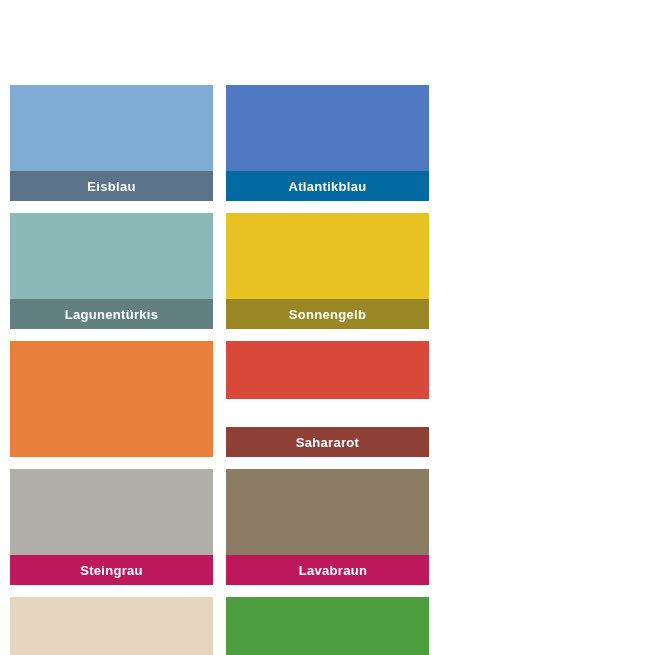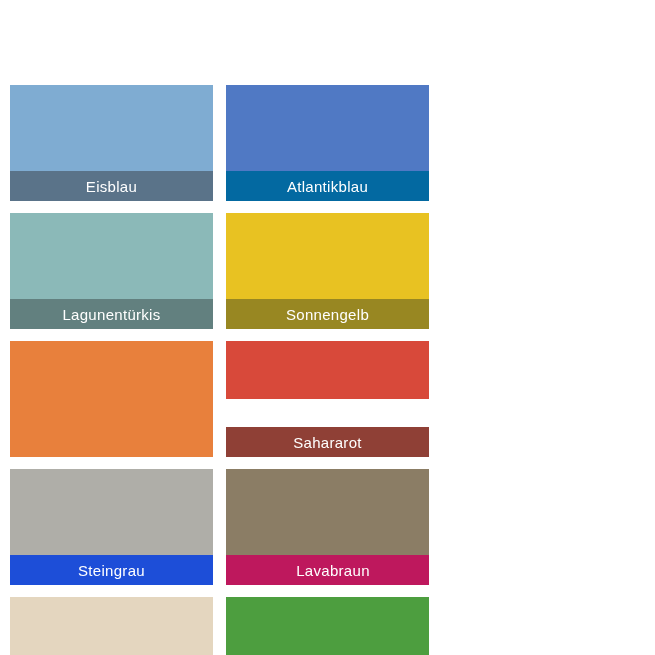--- a/index.html
+++ b/index.html
@@ -40,22 +40,22 @@
   .swatch-body {
     flex: 1 1 auto;
   }
   .swatch-label {
     height: 30px;
     flex: 0 0 30px;
     display: flex;
     align-items: center;
     justify-content: center;
     color: #ffffff;
-    font-size: 15px;
-    font-weight: normal;
+    font-size: 13px;
+    font-weight: bold;
     letter-spacing: 0.3px;
     text-align: center;
     line-height: 1;
     white-space: nowrap;
   }
 </style>
 </head>
 <body>
 
 <div id="palette-board" style="background: rgb(255, 255, 255);">
@@ -78,21 +78,21 @@
       </div>
       <div class="swatch">
         <div class="swatch-body" style="background: rgb(232, 128, 60);"></div>
       </div>
       <div class="swatch">
         <div class="swatch-body" style="background: rgb(216, 73, 58);"></div>
         <div class="swatch-label" style="background: rgb(143, 64, 54); color: rgb(255, 255, 255); margin-top: 28px;">Sahararot</div>
       </div>
       <div class="swatch">
         <div class="swatch-body" style="background: rgb(175, 174, 168);"></div>
-        <div class="swatch-label" style="background: #1d4ed8; color: rgb(255, 255, 255);">Steingrau</div>
+        <div class="swatch-label" style="background: #be185d; color: rgb(255, 255, 255);">Steingrau</div>
       </div>
       <div class="swatch">
         <div class="swatch-body" style="background: rgb(139, 125, 101);"></div>
         <div class="swatch-label" style="background: #be185d; color: rgb(255, 255, 255); padding-left: 11px;">Lavabraun</div>
       </div>
       <div class="swatch">
         <div class="swatch-body" style="background: rgb(228, 214, 191);"></div>
       </div>
       <div class="swatch">
         <div class="swatch-body" style="background: rgb(77, 158, 63);"></div>

